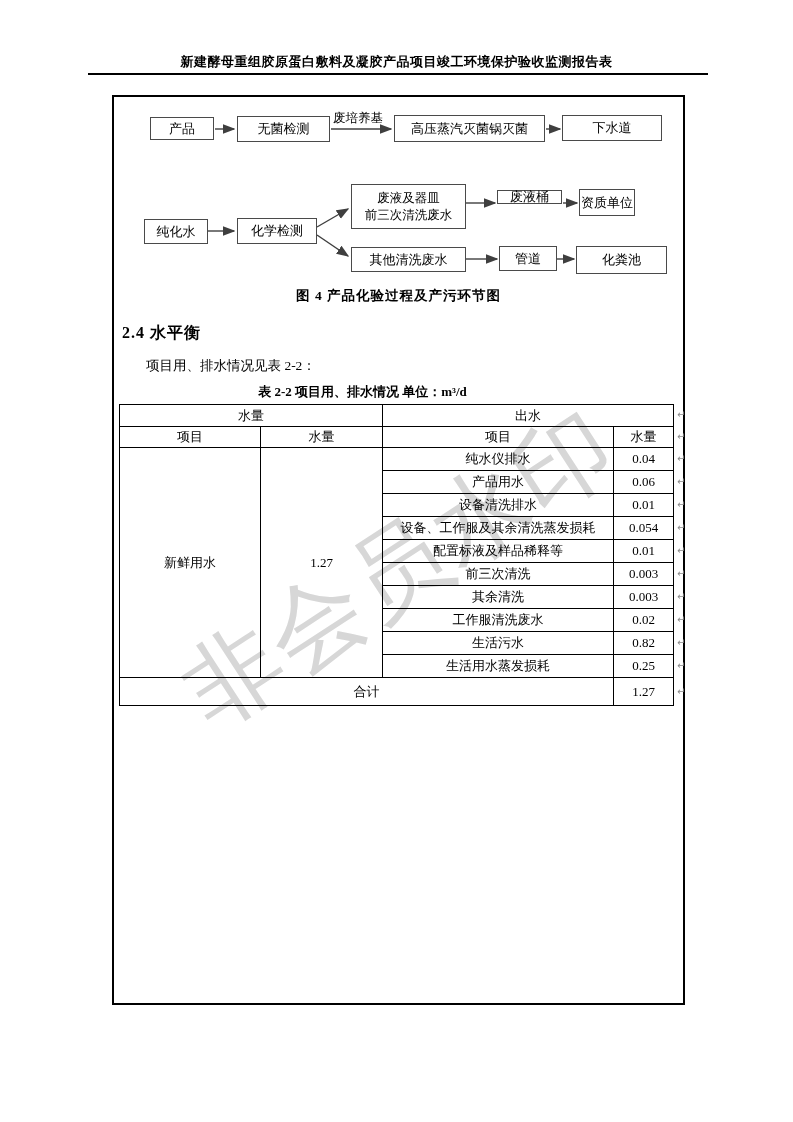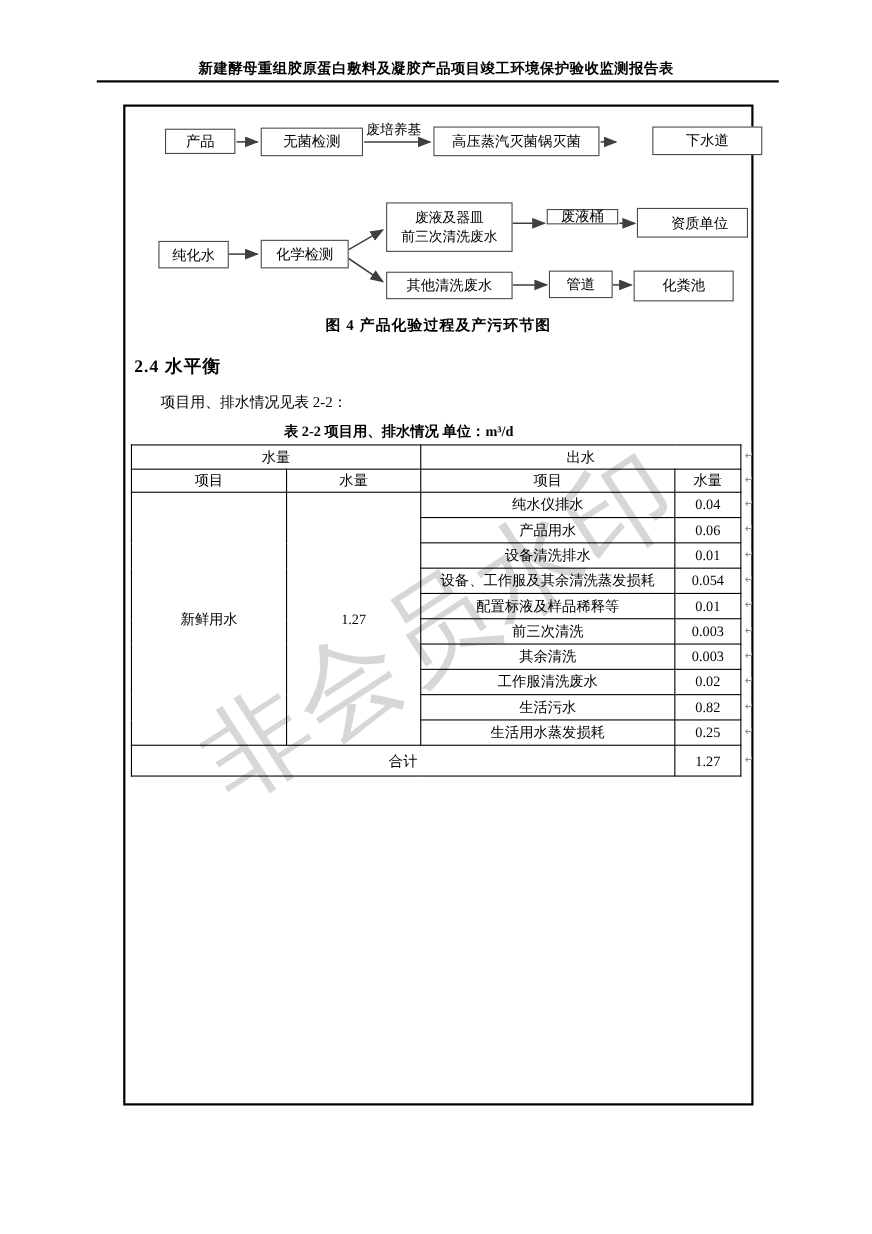--- a/index.html
+++ b/index.html
@@ -84,31 +84,31 @@
       <line x1="563" y1="203" x2="577" y2="203" marker-end="url(#ah)"></line>
       <line x1="466" y1="259" x2="497" y2="259" marker-end="url(#ah)"></line>
       <line x1="557" y1="259" x2="574" y2="259" marker-end="url(#ah)"></line>
     </g>
   </svg>
 
   <div class="fc-box" style="left:150px;top:117px;width:64px;height:23px;text-align:right;">产品</div>
   <div class="fc-box" style="left:237px;top:116px;width:93px;height:26px;">无菌检测</div>
   <div class="fc-label" style="left:333px;top:110px;">废培养基</div>
   <div class="fc-box" style="left:394px;top:115px;width:151px;height:27px;">高压蒸汽灭菌锅灭菌</div>
-  <div class="fc-box" style="left:593px;top:115px;width:100px;height:26px;">下水道</div>
+  <div class="fc-box" style="left:562px;top:115px;width:100px;height:26px;">下水道</div>
 
   <div class="fc-box" style="left:144px;top:219px;width:64px;height:25px;">纯化水</div>
   <div class="fc-box" style="left:237px;top:218px;width:80px;height:26px;">化学检测</div>
   <div class="fc-box" style="left:351px;top:184px;width:115px;height:45px;flex-direction:column;font-size:12.5px;">
     <span>废液及器皿</span>
     <span>前三次清洗废水</span>
   </div>
   <div class="fc-box" style="left:351px;top:247px;width:115px;height:25px;">其他清洗废水</div>
   <div class="fc-box" style="left:497px;top:190px;width:65px;height:14px;">废液桶</div>
-  <div class="fc-box" style="left:579px;top:189px;width:101px;height:27px;padding-left:13px;">资质单位</div>
+  <div class="fc-box" style="left:579px;top:189px;width:56px;height:27px;">资质单位</div>
   <div class="fc-box" style="left:499px;top:246px;width:58px;height:25px;">管道</div>
   <div class="fc-box" style="left:576px;top:246px;width:91px;height:28px;">化粪池</div>
 
   <div class="fc-caption">图 4  产品化验过程及产污环节图</div>
 
   <div class="section-heading">2.4  水平衡</div>
   <div class="body-paragraph">项目用、排水情况见表 2-2：</div>
   <div class="table-caption">表 2-2  项目用、排水情况   单位：m³/d</div>
 
   <table class="water-table">

